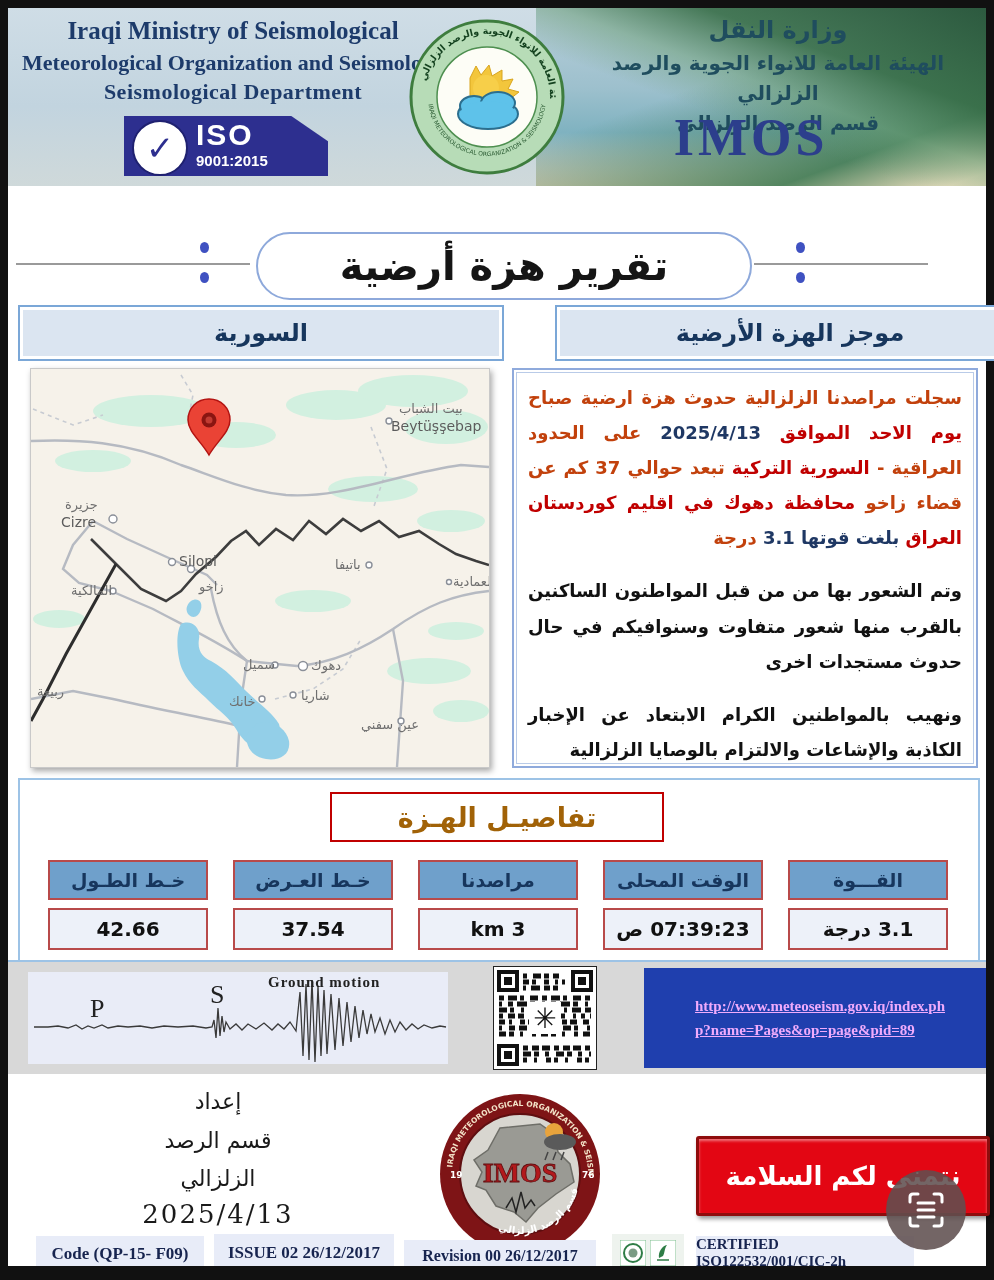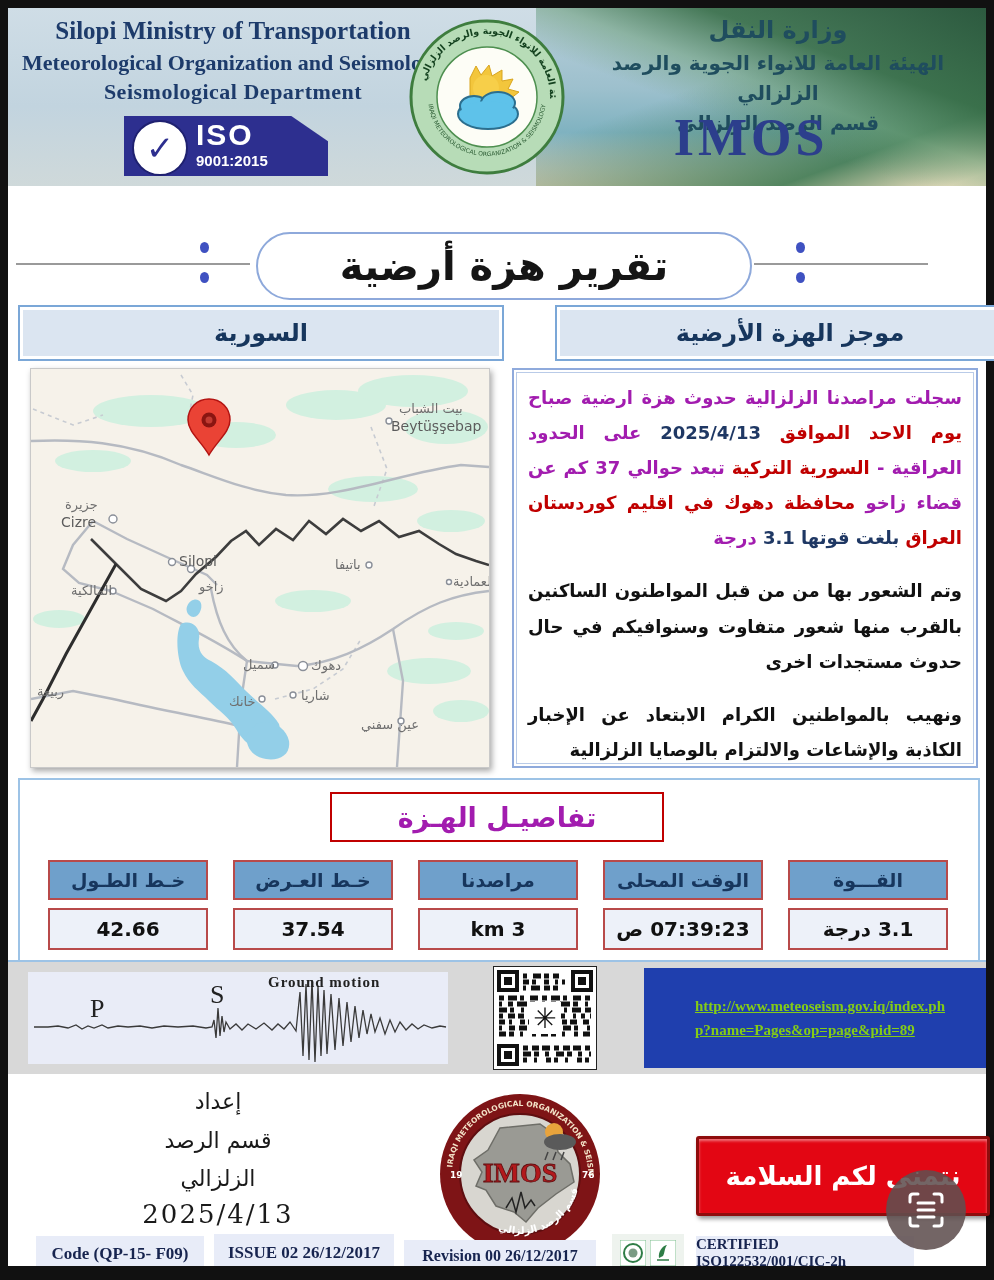--- a/index.html
+++ b/index.html
@@ -51,45 +51,45 @@
     box-shadow:0 0 0 3px #fff inset;display:flex;align-items:center;justify-content:center;
     font-size:24px;font-weight:bold;color:#17365d;direction:rtl;}
   .map-head{left:10px;top:297px;width:482px;}
   .sum-head{left:504px;top:297px;width:466px;margin-left:43px;}
   .map-box{position:absolute;left:22px;top:360px;width:458px;height:398px;border:1px solid #c9c9c9;
     box-shadow:2px 3px 6px rgba(0,0,0,.35);background:#a3a3a3;}
   .sum-box{position:absolute;left:504px;top:360px;width:466px;height:400px;border:2px solid #8faadc;
     box-shadow:0 0 0 2px #fff inset,0 0 0 3px #b9cbe8 inset;background:#fff;padding:10px 14px;
     box-sizing:border-box;direction:rtl;}
   .sum-box p{margin:0 0 18px 0;font-size:18px;font-weight:bold;line-height:1.95;text-align:justify;color:#111;}
-  .seg-k{color:#a21caf;} .seg-r{color:#c00000;} .seg-b{color:#1f3864;}
+  .seg-k{color:#c2410c;} .seg-r{color:#c00000;} .seg-b{color:#1f3864;}
 
   
   .det-box{position:absolute;left:10px;top:770px;width:958px;height:180px;border:2px solid #9dc3e6;background:#fff;}
   .det-title{position:absolute;left:310px;top:12px;width:330px;height:46px;border:2px solid #c00000;
-    display:flex;align-items:center;justify-content:center;font-size:27px;font-weight:bold;color:#a21caf;direction:rtl;}
+    display:flex;align-items:center;justify-content:center;font-size:27px;font-weight:bold;color:#a16207;direction:rtl;}
   .det-table{position:absolute;left:28px;top:80px;width:900px;display:flex;flex-direction:row;
     justify-content:space-between;direction:ltr;}
   .det-col{width:160px;display:flex;flex-direction:column;gap:8px;}
   .det-h{height:36px;background:#6fa0cb;border:2px solid #b84a4a;display:flex;align-items:center;
     justify-content:center;font-size:19px;font-weight:bold;color:#17365d;direction:rtl;}
   .det-v{height:38px;background:#edf1f9;border:2px solid #b84a4a;display:flex;align-items:center;
     justify-content:center;font-size:20px;font-weight:bold;color:#111;direction:rtl;}
 
   
   .strip{position:absolute;left:0;top:952px;width:978px;height:112px;background:#d8d8d8;border-top:2px solid #9dc3e6;}
   .seismo{position:absolute;left:20px;top:10px;width:420px;height:92px;background:#e9ecf7;}
   .seismo .plabel{position:absolute;left:62px;top:22px;font-family:"Liberation Serif",serif;font-size:26px;color:#222;}
   .seismo .slabel{position:absolute;left:182px;top:8px;font-family:"Liberation Serif",serif;font-size:26px;color:#222;}
   .seismo .gm{position:absolute;left:240px;top:2px;font-family:"Liberation Serif",serif;font-size:15px;
     font-weight:bold;color:#222;letter-spacing:1px;}
   .qr{position:absolute;left:462px;top:4px;width:150px;height:104px;display:flex;align-items:center;justify-content:center;}
   .urlbox{position:absolute;left:636px;top:6px;width:342px;height:100px;background:#1f3fae;
     display:flex;flex-direction:column;align-items:center;padding-top:26px;box-sizing:border-box;}
-  .urlbox a{color:#84cc16;font-size:15px;font-weight:bold;text-decoration:underline;
+  .urlbox a{color:#f0abfc;font-size:15px;font-weight:bold;text-decoration:underline;
     font-family:"Liberation Serif",serif;line-height:1.6;margin-left:10px;}
 
   
   .prep{position:absolute;left:60px;top:1075px;width:300px;text-align:center;color:#1a1a1a;direction:rtl;}
   .prep .al{font-size:22px;font-weight:normal;letter-spacing:7px;line-height:1.75;}
   .prep .dt{font-size:26px;font-family:"DejaVu Serif",serif;letter-spacing:2px;direction:ltr;}
   .blogo{position:absolute;left:428px;top:1082px;}
   .safety{position:absolute;left:688px;top:1128px;width:288px;height:74px;background:#e30613;
     border:3px solid #8f0c0c;border-radius:3px;box-shadow:inset 0 2px 3px rgba(255,255,255,.45),2px 3px 4px rgba(0,0,0,.4);
     display:flex;align-items:center;justify-content:center;}
@@ -109,21 +109,21 @@
 </style>
 </head>
 <body>
 
 <div class="page">
 
   <div class="header">
     <div class="header-photo"></div>
 
     <div class="hdr-en">
-      <div class="l1">Silopi Ministry of Transportation</div>
+      <div class="l1">Iraqi Ministry of Seismological</div>
       <div class="l2">Meteorological Organization and Seismology</div>
       <div class="l3">Seismological  Department</div>
     </div>
 
     <div class="iso-badge">
       <div class="iso-circ">
           <span>✓</span>
         </div>
       <div class="iso-txt">
         <div class="big">ISO</div>

